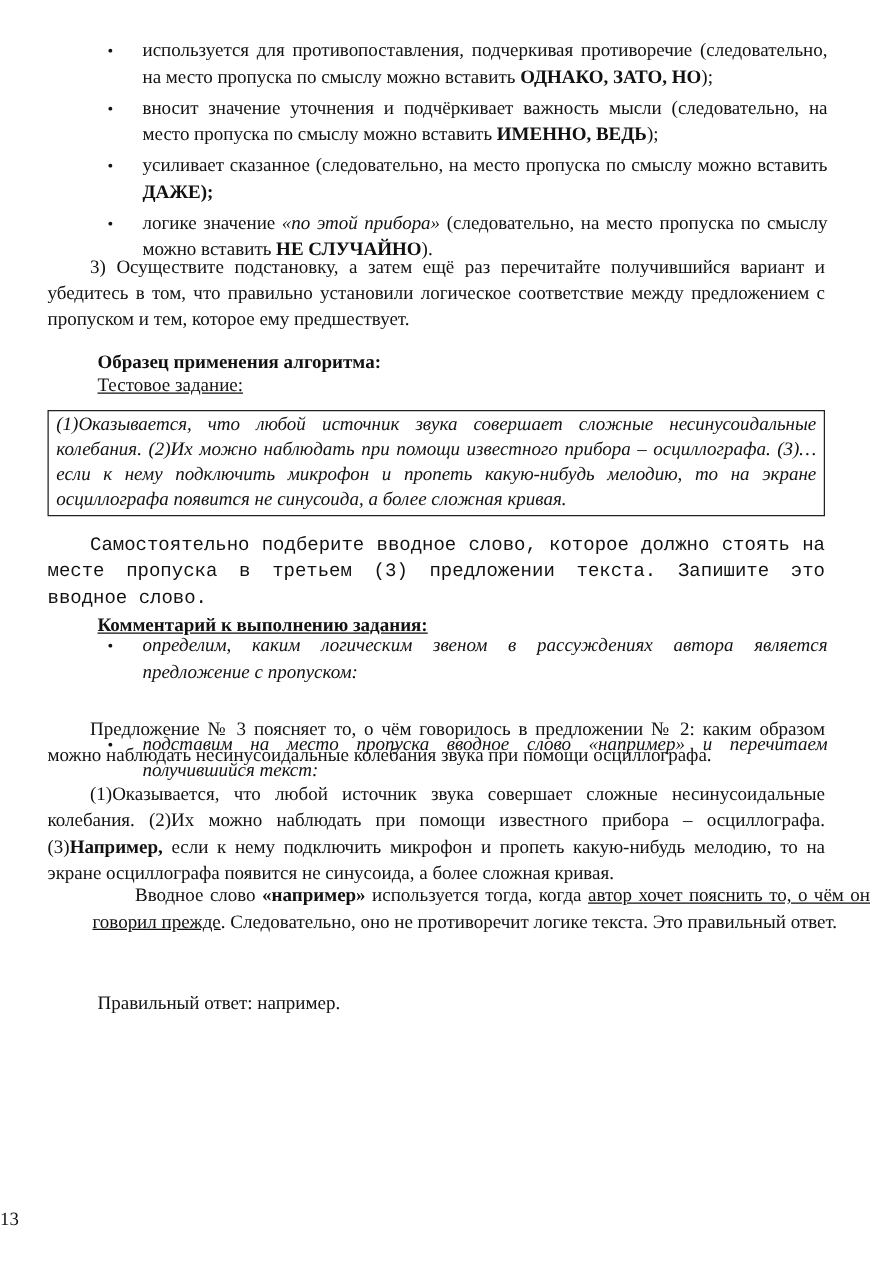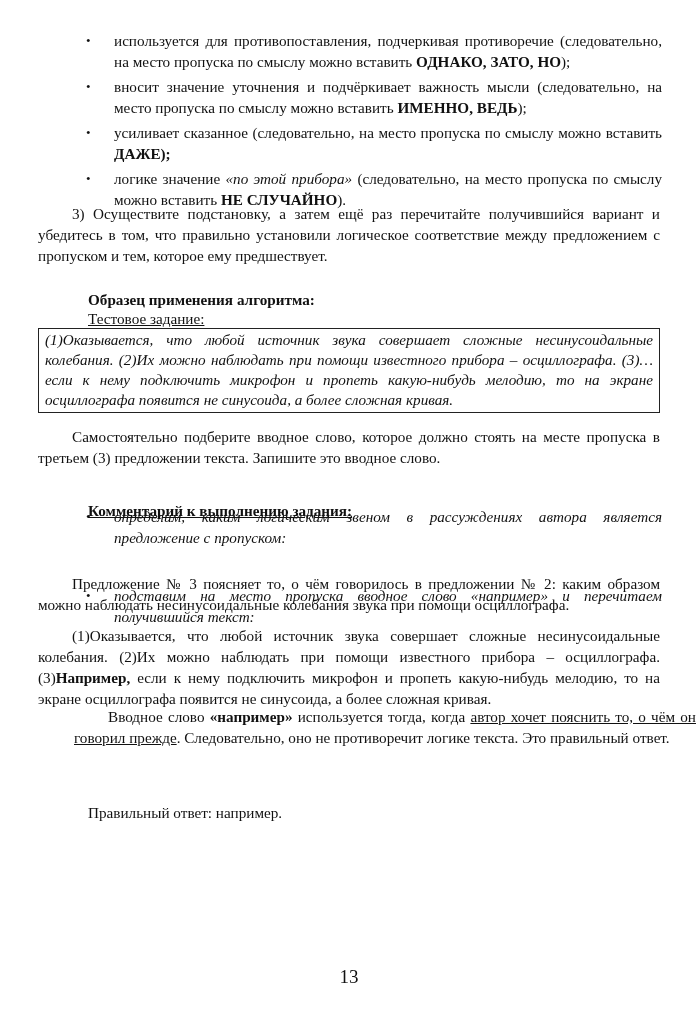--- a/index.html
+++ b/index.html
@@ -10,27 +10,27 @@
     }
     .page { position: absolute; left: 0; top: 0; width: 698px; height: 1024px; }
     .bullet-list { position: absolute; left: 86px; width: 576px; margin: 0; padding: 0; list-style: none; }
     .bullet { position: relative; padding-left: 28px; margin: 0 0 4px 0; text-align: justify; }
     .bullet .dot { position: absolute; left: 0; top: 0; font-size: 13px; }
     b { font-weight: bold; }
     .u { text-decoration: underline; }
     .it { font-style: italic; }
     .para { position: absolute; left: 38px; width: 622px; text-align: justify; margin: 0; }
     .indent { text-indent: 34px; }
-    .heading { position: absolute; left: 75px; margin: 13px; }
+    .heading { position: absolute; left: 75px; margin: 3px; }
     .task-box {
       position: absolute; left: 38px; top: 328px; width: 608px;
       border: 1.3px solid #222; padding: 1px 6px 2px 6px;
       font-style: italic; text-align: justify; line-height: 20px;
     }
-    .page-number { position: absolute; left: 0; width: 698px; top: 966px; text-align: center; font-size: 19px; }
+    .page-number { position: absolute; left: 0; width: 698px; top: 966px; font-size: 15px; }
   </style>
 </head>
 <body>
 
 <div class="page">
 
   <ul class="bullet-list" style="top:30px;">
     <li class="bullet">
       <span class="dot">•</span>
       <span>используется для противопоставления, подчеркивая противоречие (следовательно, на место пропуска по смыслу можно вставить </span><b>ОДНАКО, ЗАТО, НО</b><span>);</span>
@@ -49,21 +49,21 @@
     </li>
   </ul>
 
   <p class="para indent" style="top:203px;">3) Осуществите подстановку, а затем ещё раз перечитайте получившийся вариант и убедитесь в том, что правильно установили логическое соответствие между предложением с пропуском и тем, которое ему предшествует.</p>
 
   <p class="heading" style="top:276px; font-weight:bold;">Образец применения алгоритма:</p>
   <p class="heading u" style="top:295px;text-align:right;">Тестовое задание:</p>
 
   <div class="task-box">(1)Оказывается, что любой источник звука совершает сложные несинусоидальные колебания. (2)Их можно наблюдать при помощи известного прибора – осциллографа. (3)… если к нему подключить микрофон и пропеть какую-нибудь мелодию, то на экране осциллографа появится не синусоида, а более сложная кривая.</div>
 
-  <p class="para indent" style="top:426px;">Самостоятельно подберите вводное слово, которое должно стоять на месте пропуска в третьем (3) предложении текста. Запишите это вводное слово.</p>
+  <p class="para indent" style="top:426px;font-family:Liberation Mono, monospace;">Самостоятельно подберите вводное слово, которое должно стоять на месте пропуска в третьем (3) предложении текста. Запишите это вводное слово.</p>
 
   <p class="heading u" style="top:487px;font-weight:bold;">Комментарий к выполнению задания:</p>
 
   <ul class="bullet-list" style="top:506px;">
     <li class="bullet it">
       <span class="dot" style="font-style:normal;">•</span>
       <span>определим, каким логическим звеном в рассуждениях автора является предложение с пропуском:</span>
     </li>
   </ul>
 

